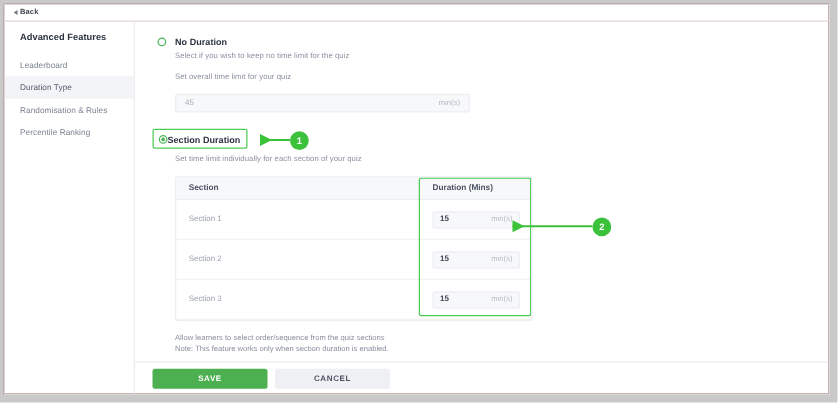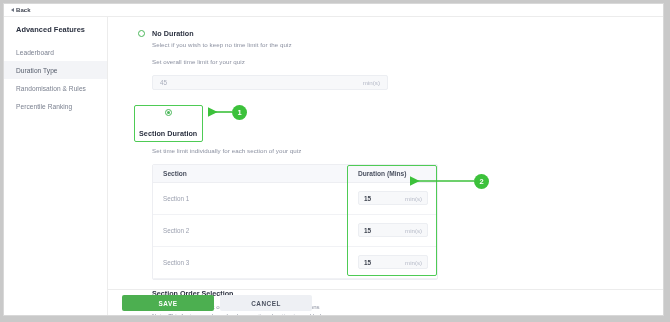--- a/index.html
+++ b/index.html
@@ -102,21 +102,21 @@
     position: absolute;
     left: 104px;
     top: 13px;
     right: 0;
     bottom: 0;
     background: #ffffff;
     overflow: hidden;
   }
   .content {
     position: absolute;
-    left: 16px; top: 0;
+    left: 4px; top: 0;
     width: 420px;
     padding: 12px 0 0 14px;
     box-sizing: border-box;
   }
 
   
   .option {
     display: flex;
     align-items: flex-start;
     gap: 7px;
@@ -177,27 +177,26 @@
   .overall-input-suffix {
     font-size: 6.2px;
     color: #b3b8c6;
   }
 
   
   .section-duration-wrap {
     position: relative;
     display: inline-flex;
     align-items: center;
-    gap: 13px;
+    gap: 0;
     border: 1.4px solid #4ecb55;
     border-radius: 2px;
     padding: 2.5px 5px 2.5px 4px;
     margin-left: -4px;
     margin-bottom: 2px;
-    flex-direction: column;
   }
 
   
   .table {
     margin: 2px 0 0 14px;
     width: 286px;
     border: 1px solid #edeef2;
     border-radius: 2px;
     box-sizing: border-box;
     overflow: hidden;
@@ -425,21 +424,20 @@
                 <span class="dur-suffix">min(s)</span>
               </div>
             </div>
           </div>
 
           <div class="col-highlight"></div>
         </div>
 
         
         <div class="order-block">
-          <div class="order-title">Section Order Selection</div>
           <div class="order-desc">Allow learners to select order/sequence from the quiz sections</div>
           <div class="order-desc">Note: This feature works only when section duration is enabled.</div>
         </div>
       </div>
 
       <div class="footer">
         <div class="btn btn-save">SAVE</div>
         <div class="btn btn-cancel">CANCEL</div>
       </div>
     </div>

